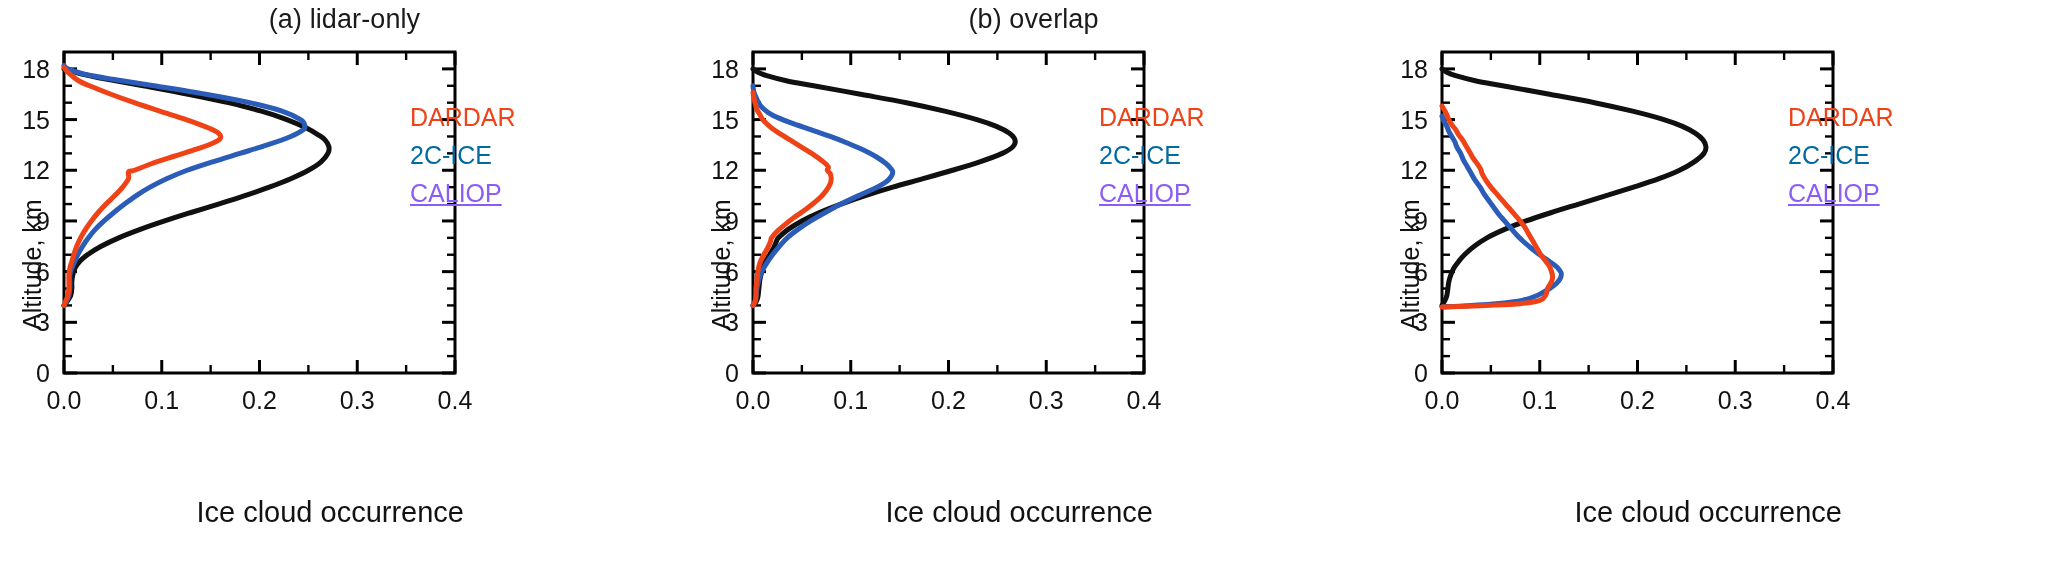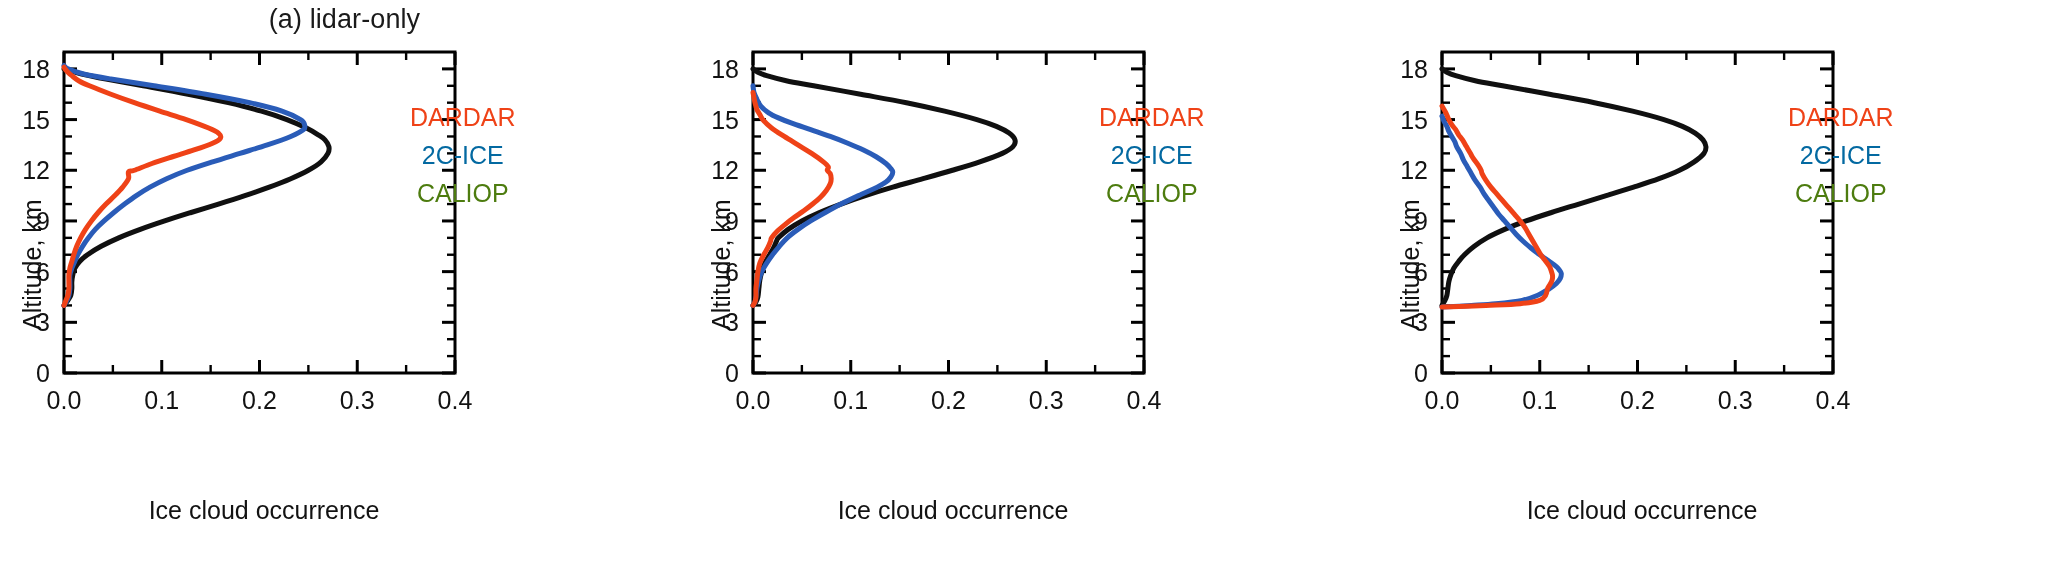--- a/index.html
+++ b/index.html
@@ -5,27 +5,27 @@
   html,body{margin:0;padding:0;background:#ffffff;}
   body{width:2067px;height:568px;font-family:"Liberation Sans",sans-serif;overflow:hidden;}
   #figure{position:relative;width:2067px;height:432px;background:#fff;}
   .panel{position:absolute;top:0;width:689px;height:568px;}
   .panel-title{
     position:absolute;top:4px;left:0;width:689px;text-align:center;
     font-size:27px;color:#1a1a1a;font-family:"Liberation Sans",sans-serif;
     letter-spacing:.1px;
   }
   .plot-svg{position:absolute;top:0;left:0;}
-  .legend{position:absolute;font-size:25px;line-height:38px;font-family:"Liberation Sans",sans-serif;text-align:center;}
+  .legend{position:absolute;font-size:25px;line-height:38px;font-family:"Liberation Sans",sans-serif;}
   .legend div{white-space:nowrap;}
   .lg-dardar{color:#ef4217;}
   .lg-2cice{color:#0369a1;}
-  .lg-caliop{color:#4d7c0f;}
+  .lg-caliop{color:#8b5cf6;text-decoration:underline;}
   .axis-label-x{
-    position:absolute;font-size:25px;color:#121212;text-align:center;
+    position:absolute;font-size:29px;color:#121212;text-align:right;
     font-family:"Liberation Sans",sans-serif;
   }
   .axis-label-y{
     position:absolute;font-size:25px;color:#121212;
     transform:rotate(-90deg);transform-origin:left top;white-space:nowrap;
     font-family:"Liberation Sans",sans-serif;
   }
   .tick-text{font-size:25px;fill:#121212;font-family:"Liberation Sans",sans-serif;}
   .frame{fill:none;stroke:#000000;stroke-width:3;}
   .tick{stroke:#000000;stroke-width:3;}
@@ -118,20 +118,21 @@
     <div class="legend" style="left:410px;top:98px;">
       <div class="lg-dardar">DARDAR</div>
       <div class="lg-2cice">2C-ICE</div>
       <div class="lg-caliop">CALIOP</div>
     </div>
     <div class="axis-label-x" style="left:64px;top:496px;width:400px;">Ice cloud occurrence</div>
     <div class="axis-label-y" style="left:18px;top:330px;">Altitude, km</div>
   </div>
 
   <div class="panel" style="left:689px;">
+    <div class="panel-title">(b) overlap</div>
     <svg class="plot-svg" width="689" height="568">
       <g>
           <rect x="64" y="52" width="391" height="321" class="frame"></rect>
           <line x1="64" y1="373" x2="64" y2="360" class="tick"></line>
           <line x1="64" y1="52" x2="64" y2="65" class="tick"></line>
           <text x="64" y="409" text-anchor="middle" class="tick-text">0.0</text>
           <line x1="161.75" y1="373" x2="161.75" y2="360" class="tick"></line>
           <line x1="161.75" y1="52" x2="161.75" y2="65" class="tick"></line>
           <text x="161.75" y="409" text-anchor="middle" class="tick-text">0.1</text>
           <line x1="259.5" y1="373" x2="259.5" y2="360" class="tick"></line>

